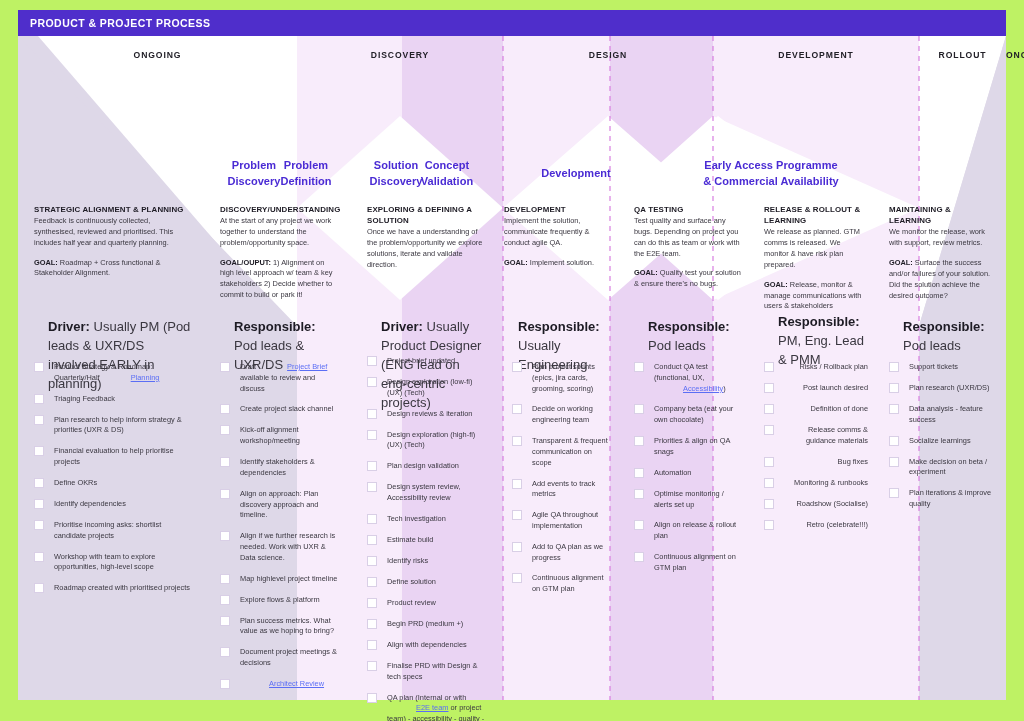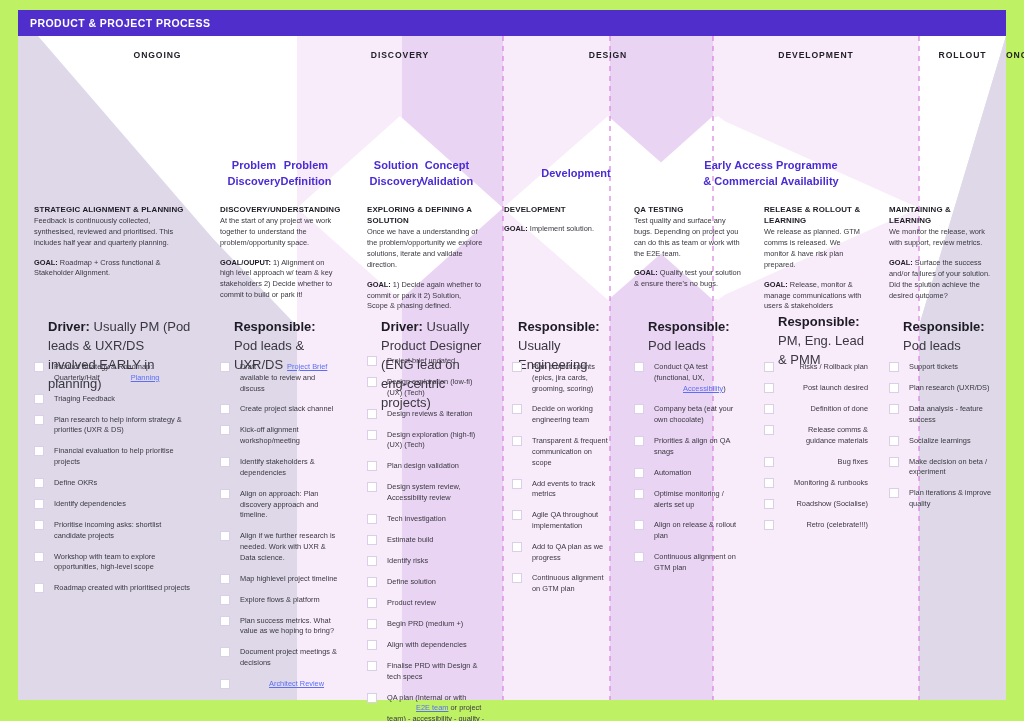--- a/index.html
+++ b/index.html
@@ -244,23 +244,20 @@
               <li><span class="box"></span><span>Document project meetings &amp; decisions</span></li>
               <li><span class="box"></span><span><a class="lnk" href="#">Architect Review</a></span></li>
             </ul>
         </div>
       </div>
 
       <div class="col" style="left:333px; width:145px;">
         <div class="colinner">
           <div class="heading">EXPLORING &amp; DEFINING A SOLUTION</div>
           <div class="body">Once we have a understanding of the problem/opportunity we explore solutions, iterate and validate direction.</div>
-          <div class="goal">
-            <b>GOAL:</b><span> 1) Decide again whether to commit or park it  2) Solution, Scope &amp; phasing defined.</span>
-          </div>
         </div>
         <div class="resp-slot driver" style="top:282px;">
           <b>Driver:</b><span> Usually Product Designer (ENG lead on eng-centric projects)</span>
         </div>
         <div class="list-slot" style="top:320px;">
           <ul class="checks">
               <li><span class="box"></span><span>Project brief updated</span></li>
               <li><span class="box"></span><span>Design exploration (low-fi) (UX) (Tech)</span></li>
               <li><span class="box"></span><span>Design reviews &amp; iteration</span></li>
               <li><span class="box"></span><span>Design exploration (high-fi) (UX) (Tech)</span></li>
@@ -275,20 +272,21 @@
               <li><span class="box"></span><span>Align with dependencies</span></li>
               <li><span class="box"></span><span>Finalise PRD with Design &amp; tech specs</span></li>
               <li><span class="box"></span><span>QA plan (Internal or with <a class="lnk" href="#">E2E team</a> or project team) - accessibility - quality - behaviours</span></li>
             </ul>
         </div>
       </div>
 
       <div class="col" style="left:470px; width:130px;">
         <div class="colinner">
           <div class="heading">DEVELOPMENT</div>
+          <div class="body">Implement the solution, communicate frequently &amp; conduct agile QA.</div>
           <div class="goal">
             <b>GOAL:</b><span> Implement solution.</span>
           </div>
         </div>
         <div class="resp-slot resp" style="top:282px;">
           <b>Responsible:</b><span> Usually Engineering</span>
         </div>
         <div class="list-slot" style="top:326px;padding-left:8px;">
           <ul class="checks">
               <li><span class="box"></span><span>Plan project sprints (epics, jira cards, grooming, scoring)</span></li>

